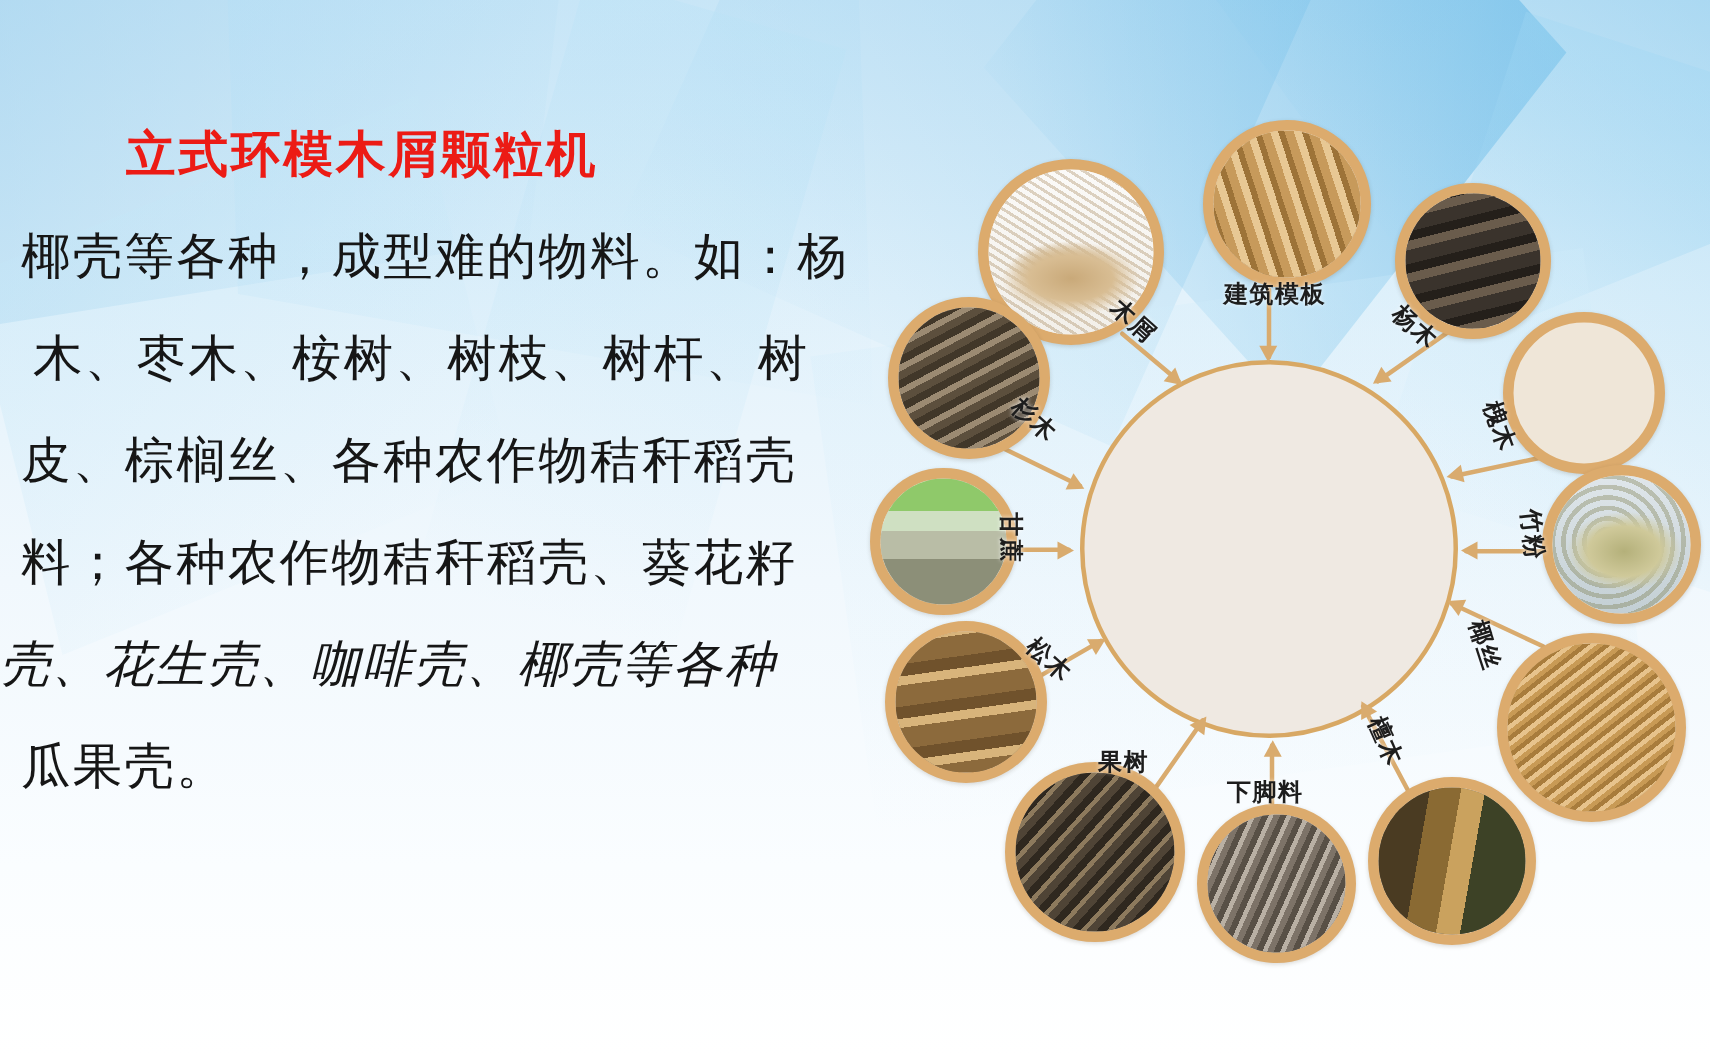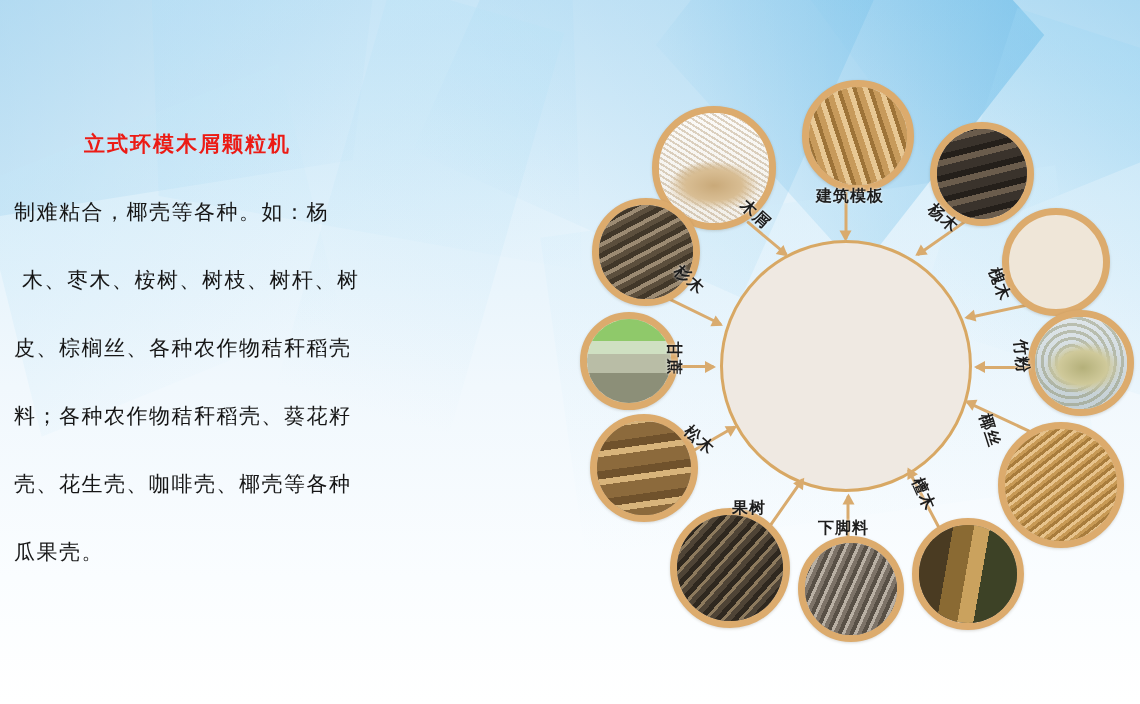--- a/index.html
+++ b/index.html
@@ -39,30 +39,30 @@
   .p8{top:0px;left:330px;width:180px;height:420px;
       background:linear-gradient(180deg,rgba(186,226,246,.38),rgba(240,250,254,.02));
       transform:rotate(16deg);}
   .p9{top:200px;left:560px;width:520px;height:320px;
       background:linear-gradient(190deg,rgba(208,236,250,.30),rgba(250,253,255,.02));
       transform:rotate(-8deg);}
 
   
   #copy{position:absolute;left:0;top:86px;width:600px;}
   .line{
-    font-size:21px;line-height:1.0;color:#161616;
+    font-size:33px;line-height:1.0;color:#161616;
     letter-spacing:1.5px;font-weight:400;white-space:nowrap;
-    height:68px;display:flex;align-items:flex-end;
+    height:68px;display:flex;align-items:flex-start;
   }
   .line.l1{padding-left:84px;}
   .line.l2{padding-left:14px;}
   .line.l3{padding-left:22px;}
   .line.l4{padding-left:14px;}
   .line.l5{padding-left:14px;}
-  .line.l6{padding-left:14px;}
+  .line.l6{font-style:italic;}
   .line.l7{padding-left:14px;}
   .hl{color:#ec1b15;font-weight:700;letter-spacing:2px;}
 
   
   #diagram{position:absolute;left:590px;top:78px;width:550px;height:600px;}
 
   .node{position:absolute;border-radius:50%;
     border:7px solid #dcab6d;
     box-sizing:border-box;overflow:hidden;
     background:#efe6d8;
@@ -154,21 +154,21 @@
   <div class="poly p5"></div>
   <div class="poly p6"></div>
   <div class="poly p7"></div>
   <div class="poly p8"></div>
   <div class="poly p9"></div>
 
   <div id="copy">
     <div class="line l1">
       <span class="hl">立式环模木屑颗粒机</span>
     </div>
-    <div class="line l2">制难粘合，椰壳等各种。如：杨</div>
+    <div class="line l2">椰壳等各种，成型难的物料。如：杨</div>
     <div class="line l3">木、枣木、桉树、树枝、树杆、树</div>
     <div class="line l4">皮、棕榈丝、各种农作物秸秆稻壳</div>
     <div class="line l5">料；各种农作物秸秆稻壳、葵花籽</div>
     <div class="line l6">壳、花生壳、咖啡壳、椰壳等各种</div>
     <div class="line l7">瓜果壳。</div>
   </div>
 
   <div id="diagram">
 
     <div id="center">

